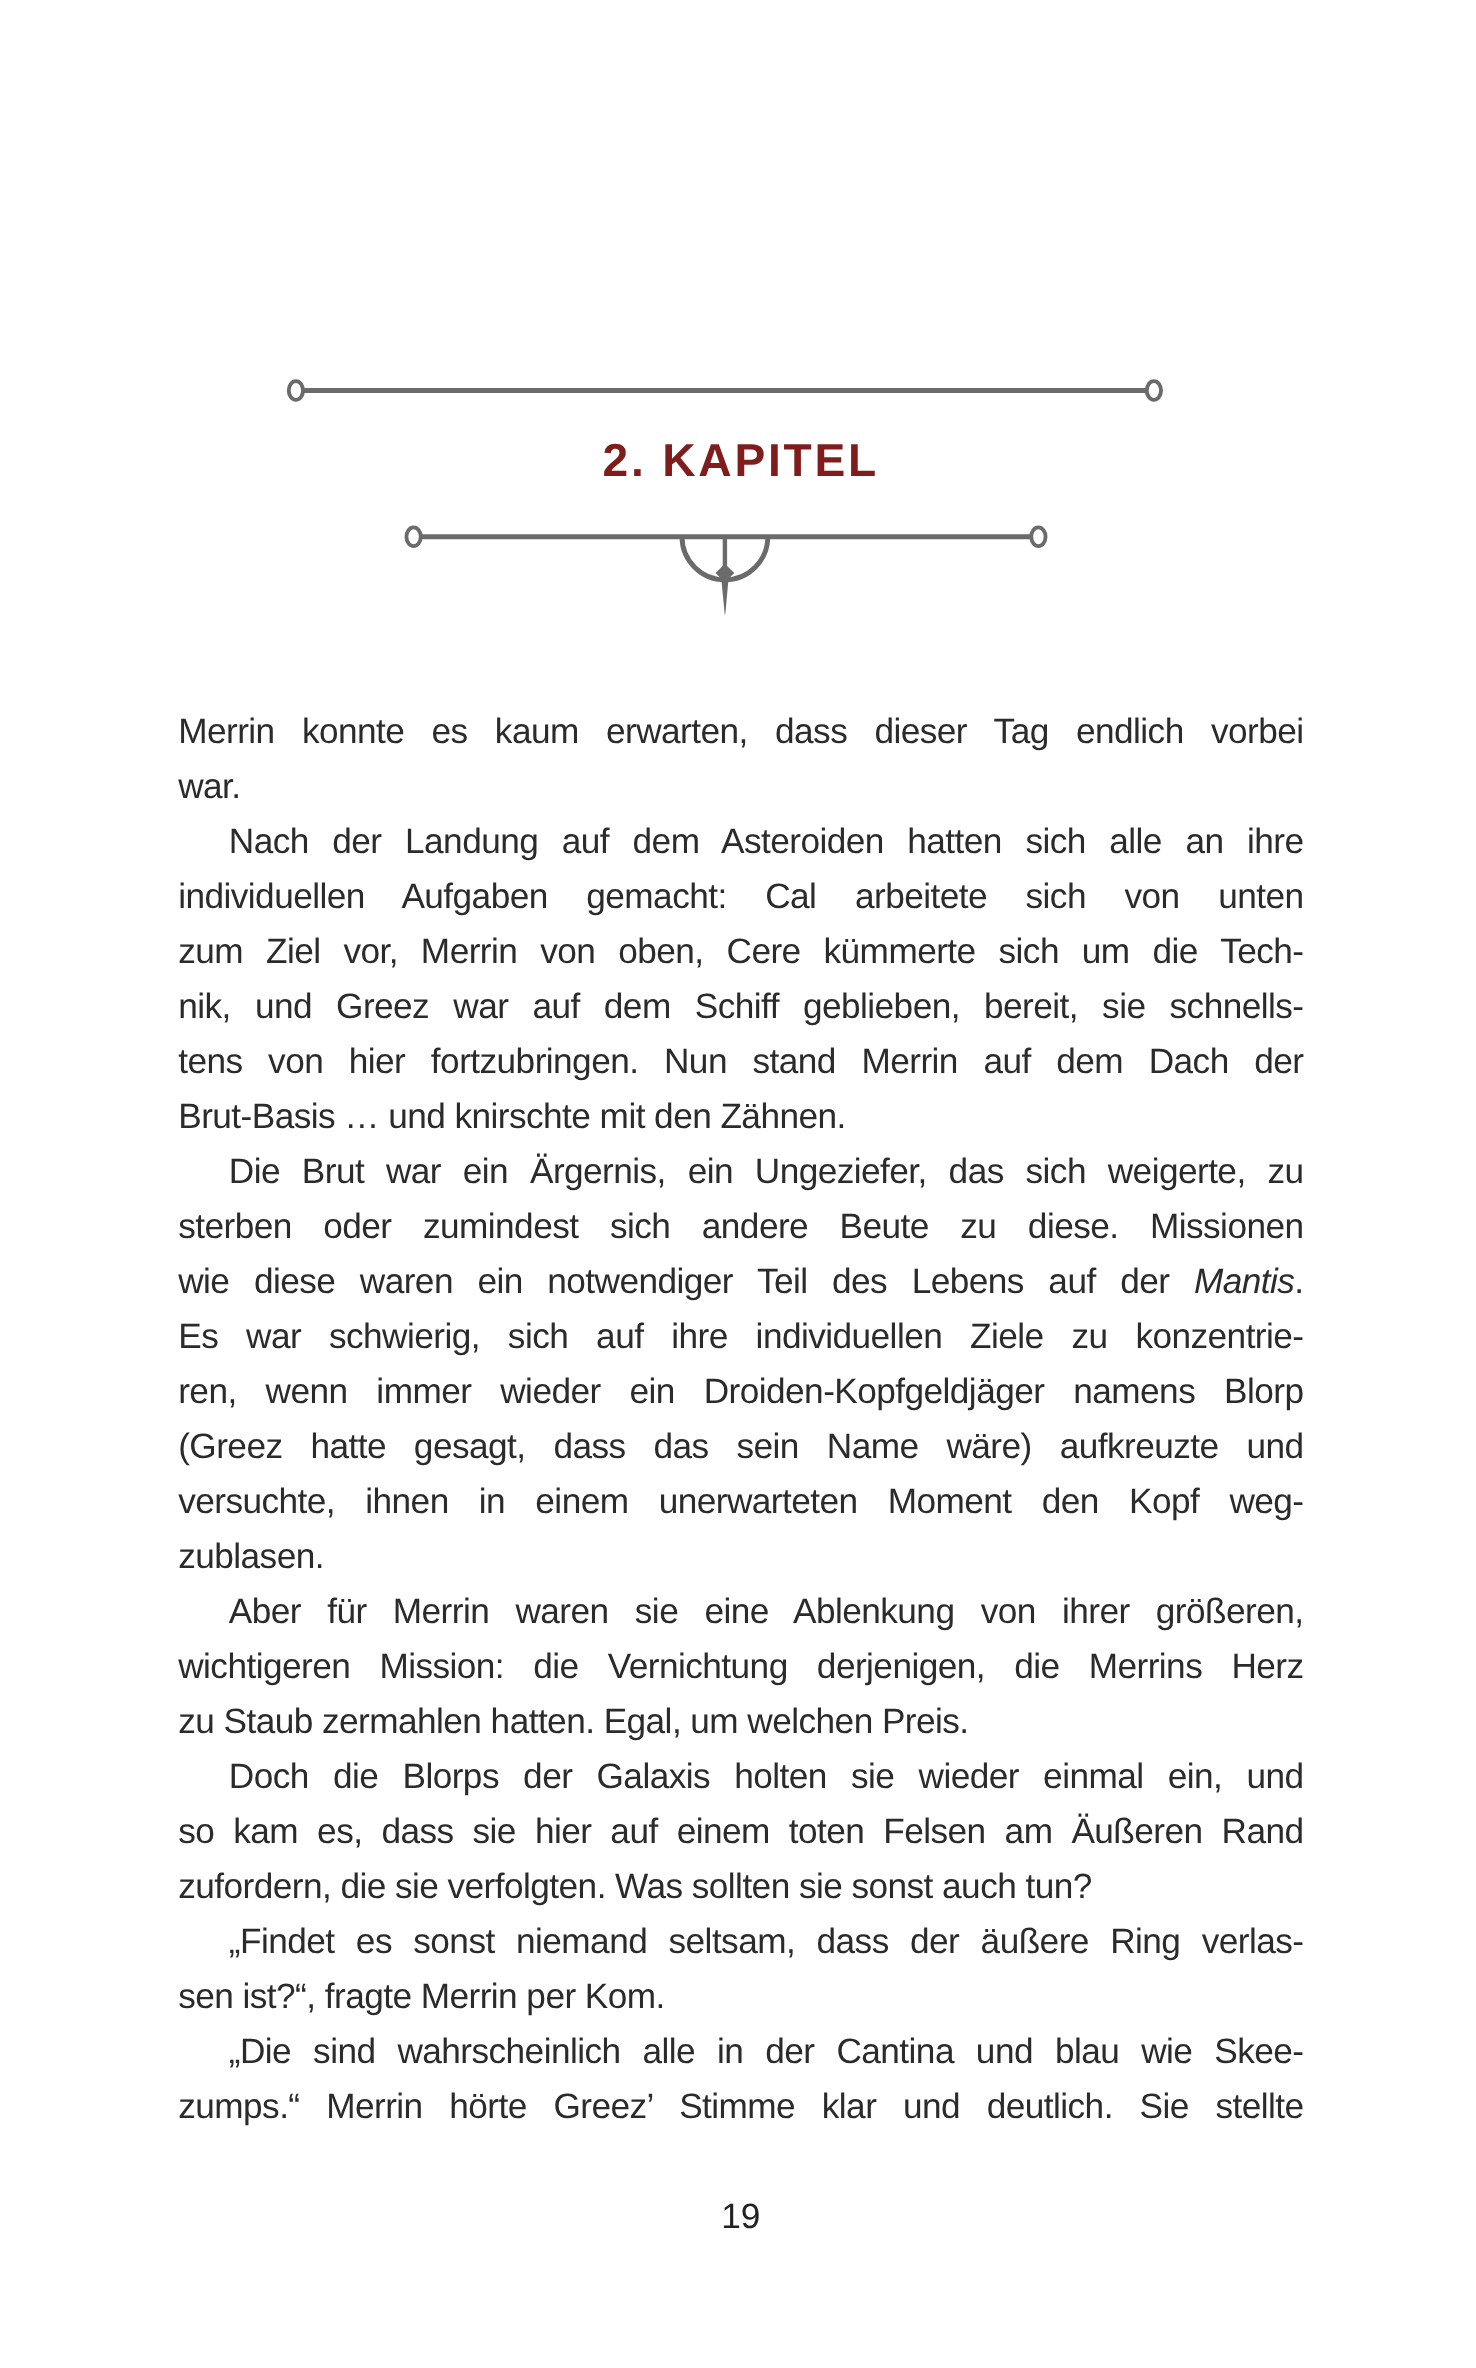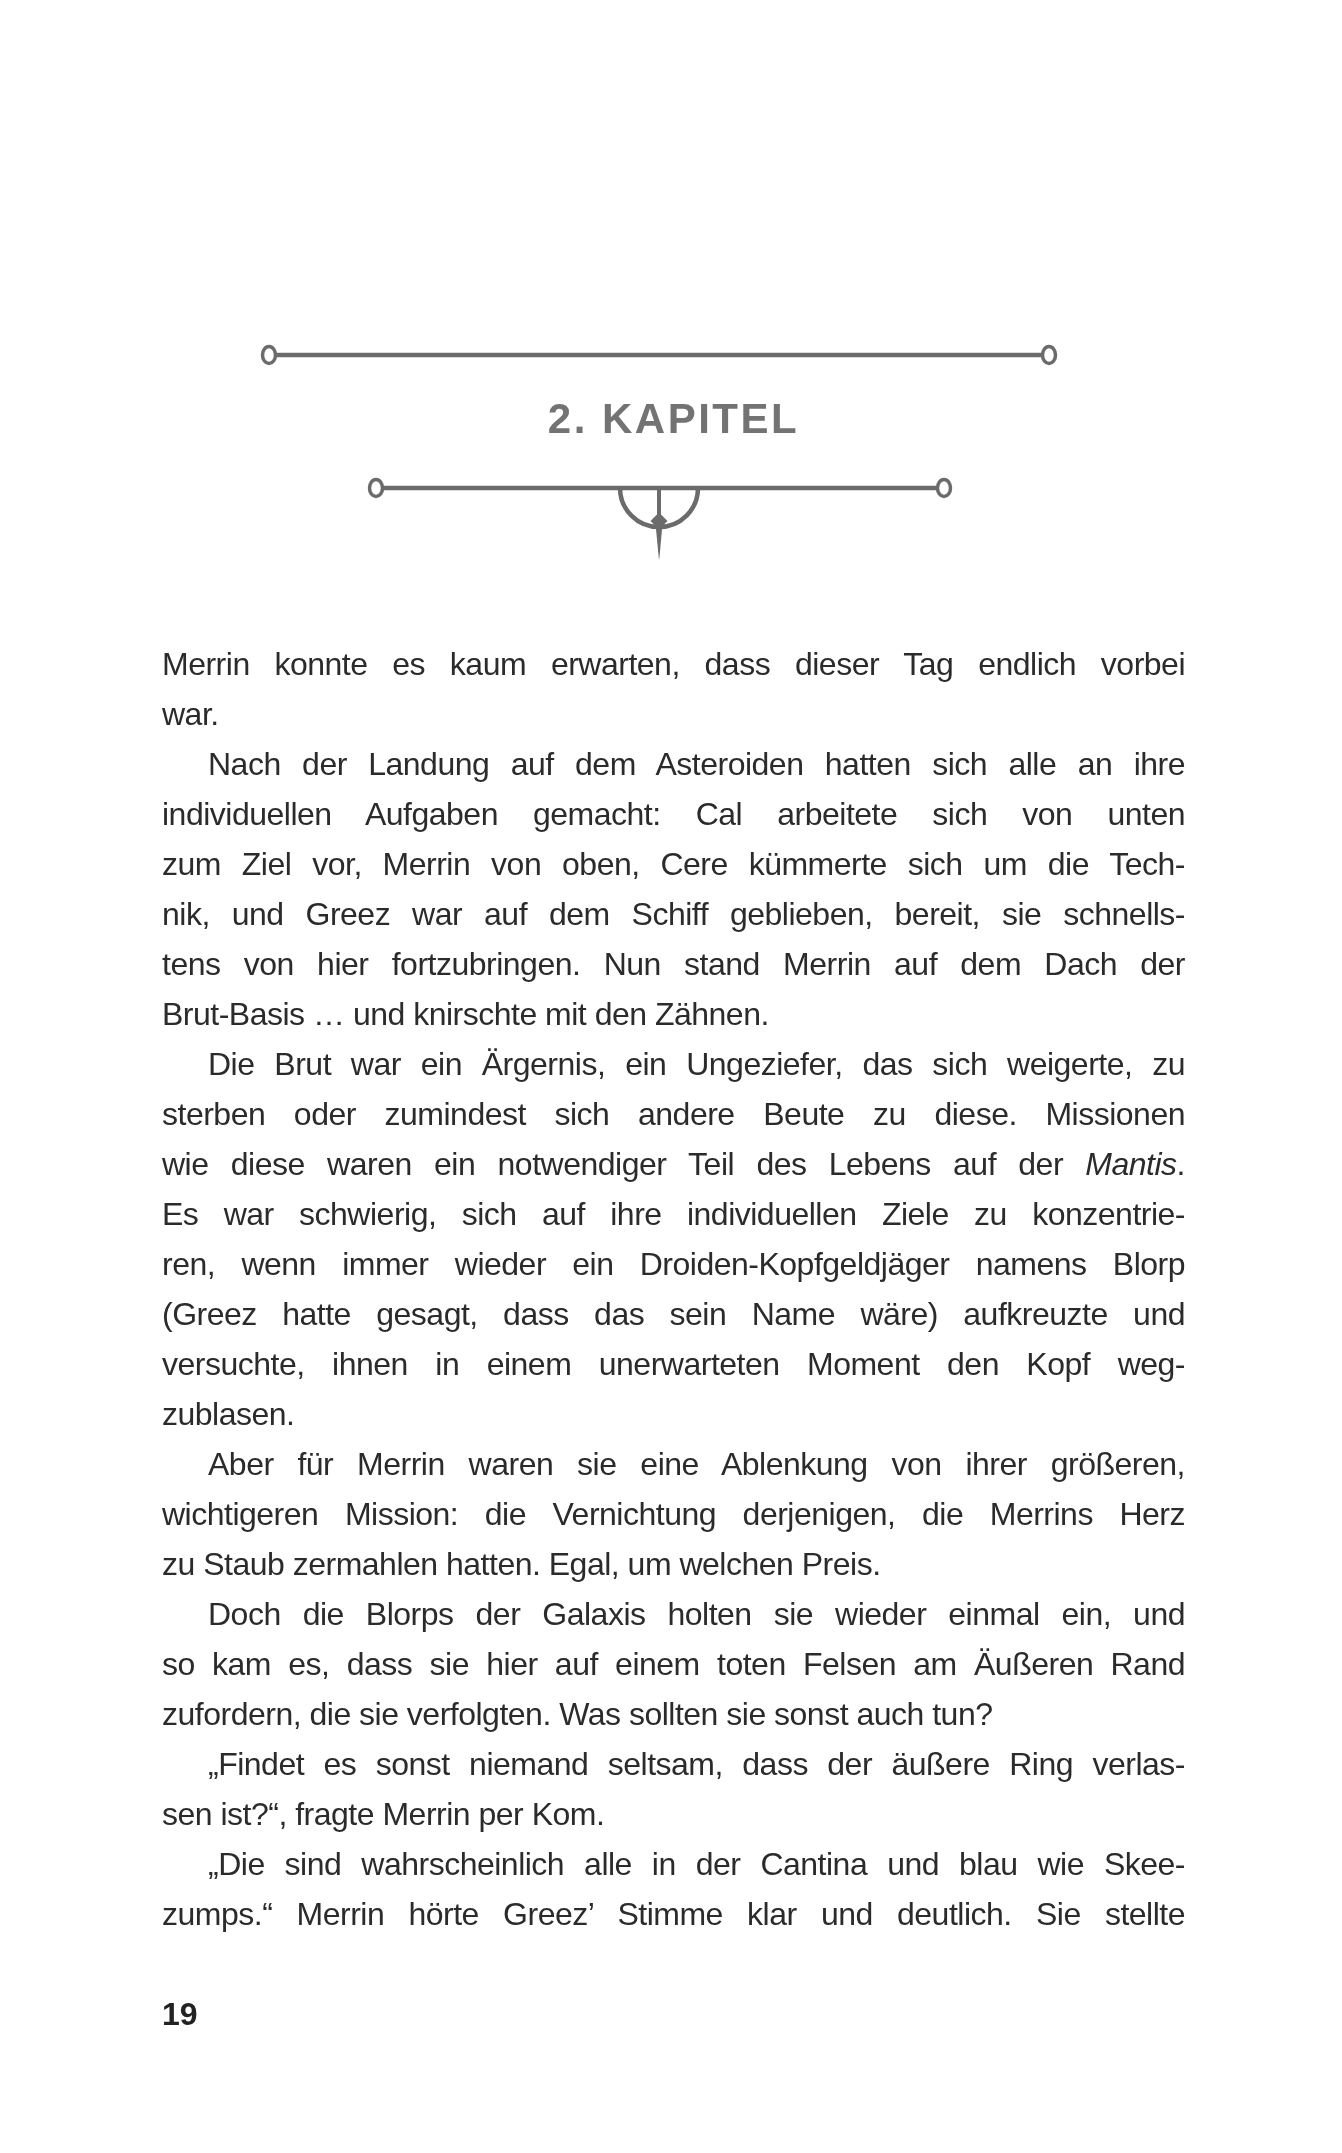--- a/index.html
+++ b/index.html
@@ -12,37 +12,37 @@
   }
   
   .rule-svg{position:absolute;display:block;}
   .rule-top{left:255px;top:336px;}
   .rule-mid{left:360px;top:468px;}
   
   .chapter-title{
     position:absolute;left:162px;top:394px;width:1023px;
     text-align:center;
     font-size:42px;line-height:50px;font-weight:bold;
-    letter-spacing:2.5px;color:#737373;
+    letter-spacing:2.5px;color:#7f1d1d;
   }
   
   .body-text{
     position:absolute;left:162px;top:605px;width:1023px;
     font-size:32px;line-height:50px;letter-spacing:-0.5px;
     color:#2b2b2b;
     margin-top:34px;
   }
   .bline{height:50px;text-align:left;}
   .bline.just{text-align:justify;text-align-last:justify;}
   .bline.ind{padding-left:46px;}
   .bline em{font-style:italic;}
   
   .page-number{
     position:absolute;left:162px;top:1996px;width:1023px;
-    text-align:left;font-size:32px;font-weight:bold;color:#222222;
+    text-align:center;font-size:32px;font-weight:normal;color:#222222;
   }
 </style>
 </head>
 <body>
 
 <div class="page">
 
   <svg class="rule-svg rule-top" width="810" height="40" viewBox="0 0 810 40">
     <line x1="20" y1="19" x2="790" y2="19" stroke="#6b6b6b" stroke-width="4.5"></line>
     <ellipse cx="14" cy="19" rx="6.5" ry="8.5" fill="#ffffff" stroke="#6b6b6b" stroke-width="3.5"></ellipse>

